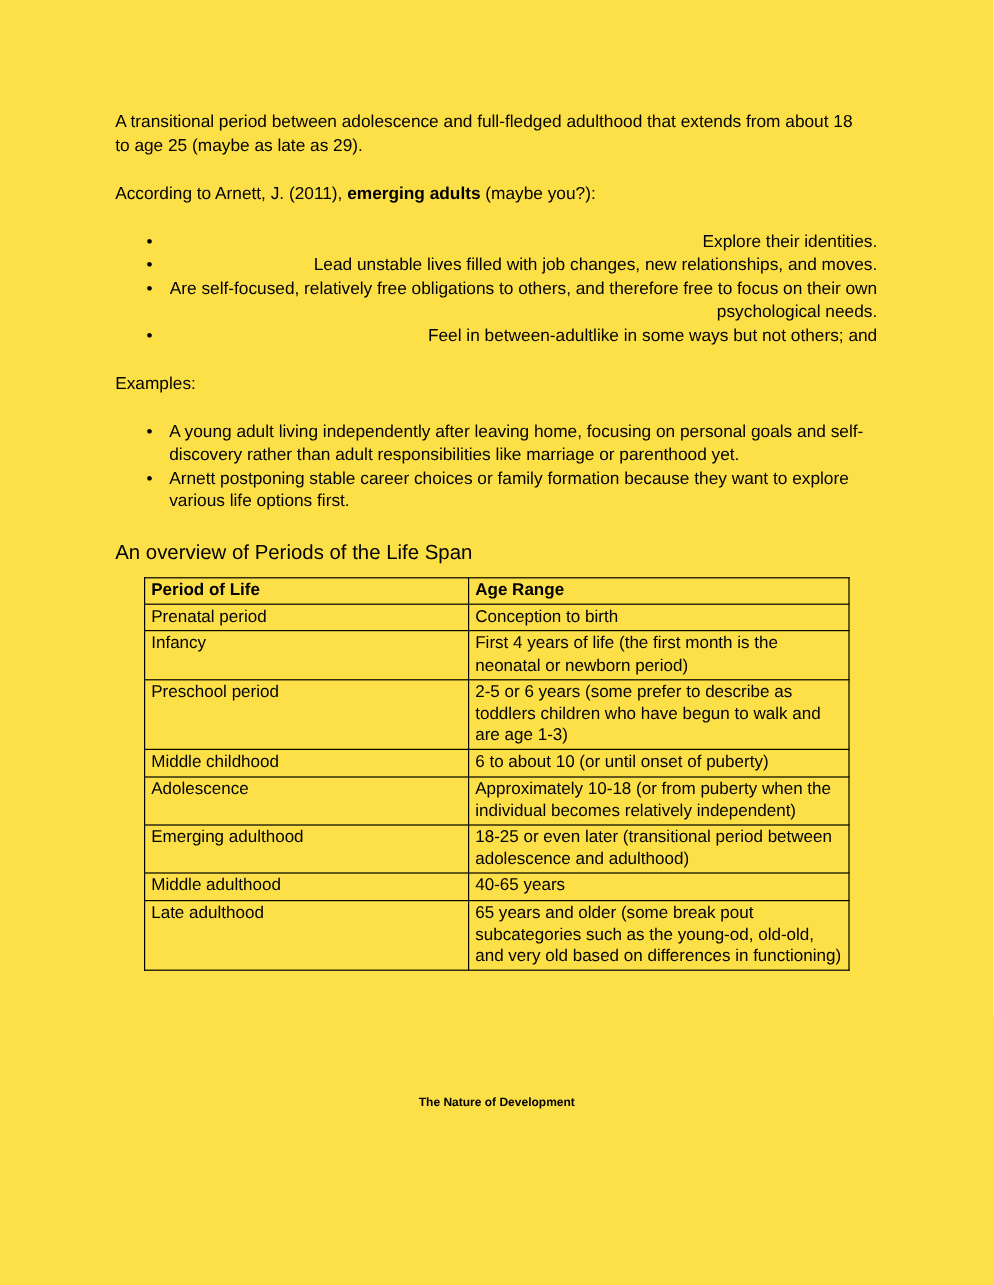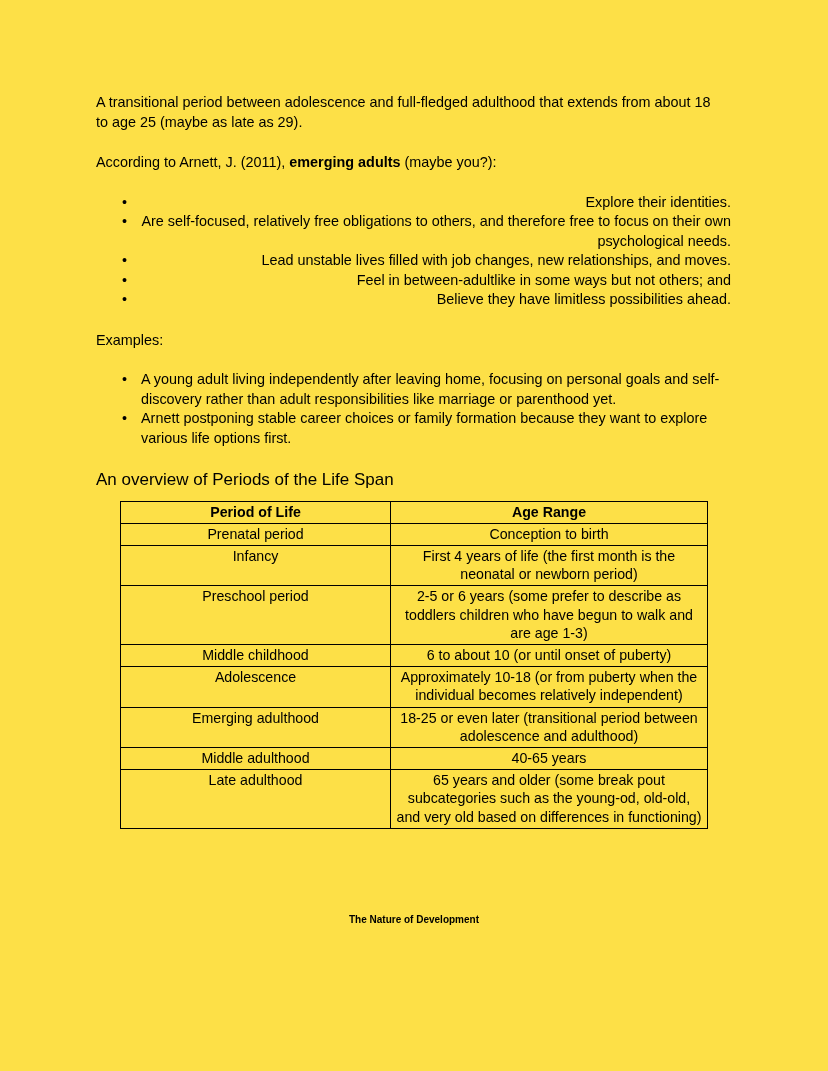--- a/index.html
+++ b/index.html
@@ -76,21 +76,21 @@
     width: 587px;
     margin: 0;
     table-layout: fixed;
   }
   table.lifespan td, table.lifespan th {
     border: 1.3px solid #000000;
     vertical-align: top;
     padding: 1px 5px 2px 5px;
     font-size: 14.2px;
     line-height: 18.2px;
-    text-align: center;
+    text-align: left;
     font-weight: normal;
   }
   table.lifespan th {
     font-weight: bold;
   }
   table.lifespan col.c1 { width: 270px; }
   table.lifespan col.c2 { width: 317px; }
 
   .bottom-heading {
     position: absolute;
@@ -113,24 +113,23 @@
     <p class="para">A transitional period between adolescence and full-fledged adulthood that extends from about 18 to age 25 (maybe as late as 29).</p>
 
     <div class="gap-1"></div>
 
     <p class="para"><span>According to Arnett, J. (2011), </span><strong class="bold">emerging adults</strong><span> (maybe you?):</span></p>
 
     <div class="gap-2"></div>
 
     <ul class="bullets narrow">
       <li>Explore their identities.</li>
+      <li>Lead unstable lives filled with job changes, new relationships, and moves.</li>
       <li>Are self-focused, relatively free obligations to others, and therefore free to focus on their own psychological needs.</li>
-      <li>Lead unstable lives filled with job changes, new relationships, and moves.</li>
       <li>Feel in between-adultlike in some ways but not others; and</li>
-      <li>Believe they have limitless possibilities ahead.</li>
     </ul>
 
     <div class="gap-3"></div>
 
     <p class="para">Examples:</p>
 
     <div class="gap-4"></div>
 
     <ul class="bullets ex">
       <li>A young adult living independently after leaving home, focusing on personal goals and self-discovery rather than adult responsibilities like marriage or parenthood yet.</li>

